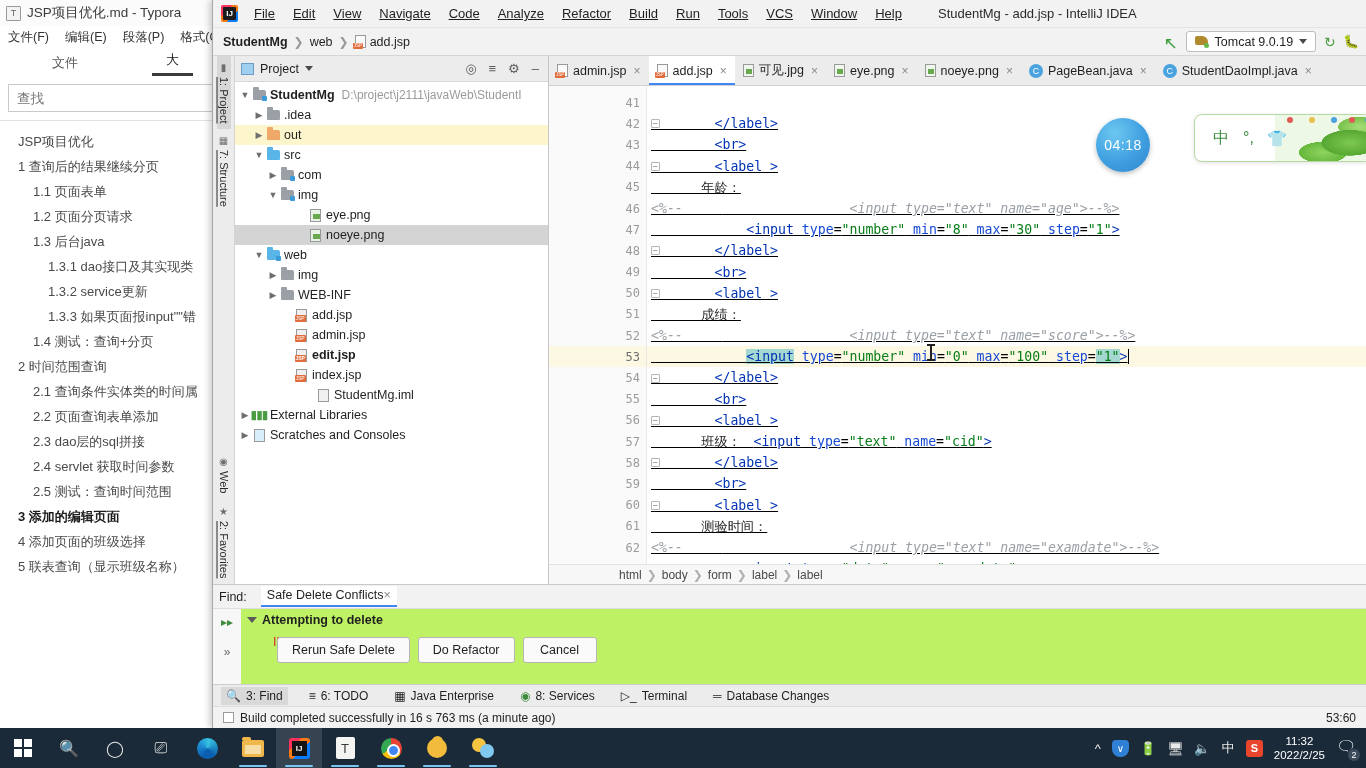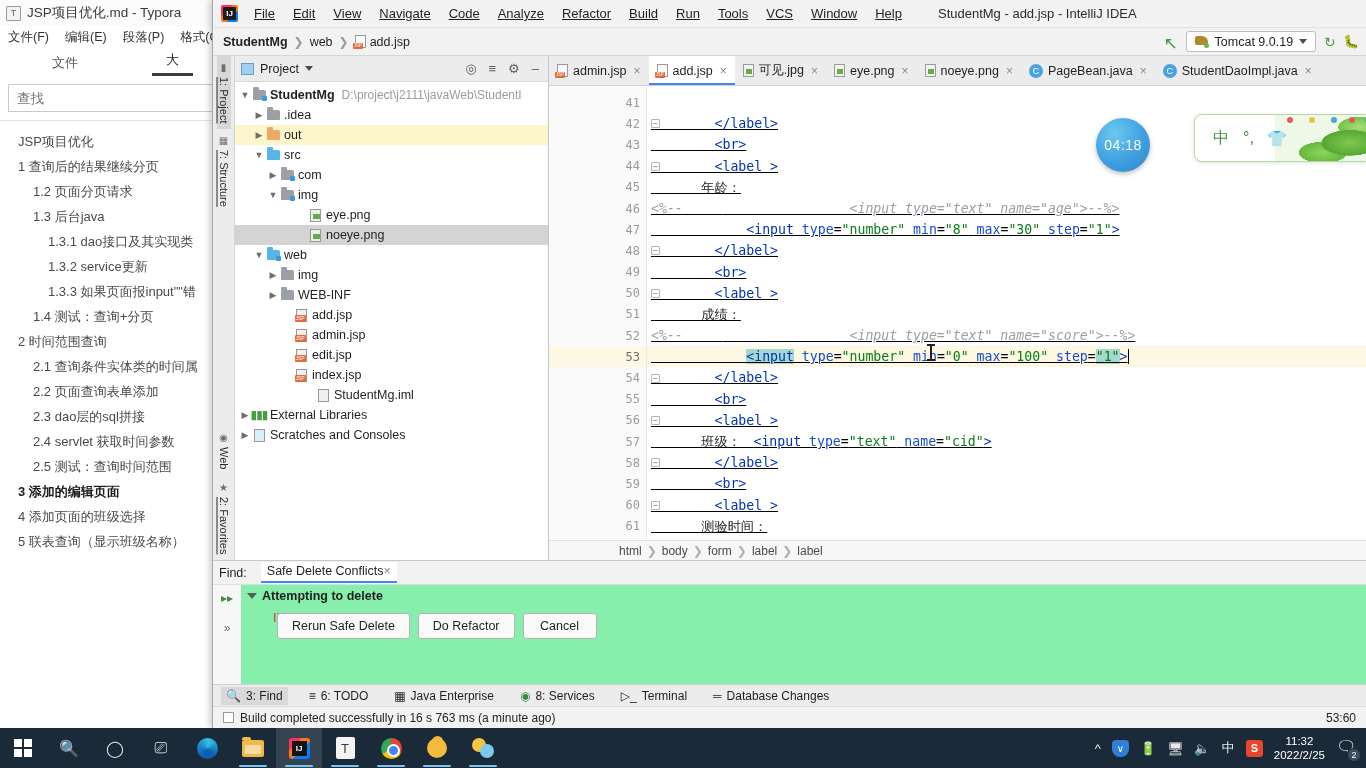--- a/index.html
+++ b/index.html
@@ -265,21 +265,21 @@
       radial-gradient(ellipse 40px 18px at 78% 58%, #7ec850 0%, #56a832 70%, rgba(86,168,50,0) 72%),
       radial-gradient(ellipse 34px 15px at 50% 78%, #8fd45e 0%, #66b83c 70%, rgba(102,184,60,0) 72%),
       radial-gradient(ellipse 30px 14px at 88% 25%, #a6de78 0%, #79c24c 70%, rgba(121,194,76,0) 72%),
       #eef8e6;
   }
   #float-bar .dots { position:absolute; right:0; top:2px; width:96px; height:8px; }
   #float-bar .dots i { position:absolute; width:6px;height:6px;border-radius:50%; }
 
   
   #find-panel {
-    height: 124px; background: #86efac; border-top: 1px solid #c8c8c8; display: flex; flex-direction: column;
+    height: 100px; background: #bef264; border-top: 1px solid #c8c8c8; display: flex; flex-direction: column;
   }
   #find-tabrow {
     height: 24px; display: flex; align-items: center; gap: 14px; padding-left: 6px;
     font-size: 12.5px; color: #1f1f1f; background: #f2f2f2; border-bottom: 1px solid #dedede;
   }
   #find-tabrow .ftab { padding: 2px 6px 3px 6px; border-bottom: 2px solid #4285f4; display: flex; align-items: center; background:#fff;}
   #find-tabrow .ftab .x { color: #8a8a8a; }
   #find-content { flex: 1; display: flex; min-height: 0; }
   #find-gutter { width: 28px; background: #f7f7f7; display: flex; flex-direction: column; align-items: center; gap: 16px; padding-top: 6px; }
   #find-gutter .g { color: #3d8b3d; font-size: 12px; }
@@ -378,20 +378,21 @@
     <div id="typora-tabs">
       <div class="tab">文件</div>
       <div class="tab active">大</div>
     </div>
     <div id="typora-search-wrap">
       <input id="typora-search" placeholder="查找" style="">
     </div>
     <div id="typora-outline">
         <div class="o lvl0">JSP项目优化</div>
         <div class="o lvl1">1 查询后的结果继续分页</div>
+        <div class="o lvl2">1.1 页面表单</div>
         <div class="o lvl2">1.2 页面分页请求</div>
         <div class="o lvl2">1.3 后台java</div>
         <div class="o lvl3">1.3.1 dao接口及其实现类</div>
         <div class="o lvl3">1.3.2 service更新</div>
         <div class="o lvl3">1.3.3 如果页面报input""错</div>
         <div class="o lvl2">1.4 测试：查询+分页</div>
         <div class="o lvl1">2 时间范围查询</div>
         <div class="o lvl2">2.1 查询条件实体类的时间属</div>
         <div class="o lvl2">2.2 页面查询表单添加</div>
         <div class="o lvl2">2.3 dao层的sql拼接</div>
@@ -576,21 +577,21 @@
             </div>
             <div class="trow" style="padding-left: 46px;">
               <span class="tw"></span>
               <span class="tico">
                 <span class="filico">
                   <span class="tag">JSP</span>
                 </span>
               </span>
               <span class="tname">admin.jsp</span>
             </div>
-            <div class="trow" style="padding-left: 46px;">
+            <div class="trow" style="padding-left: 46px; font-weight: bold;">
               <span class="tw"></span>
               <span class="tico">
                 <span class="filico">
                   <span class="tag">JSP</span>
                 </span>
               </span>
               <span class="tname">edit.jsp</span>
             </div>
             <div class="trow" style="padding-left: 46px;">
               <span class="tw"></span>

